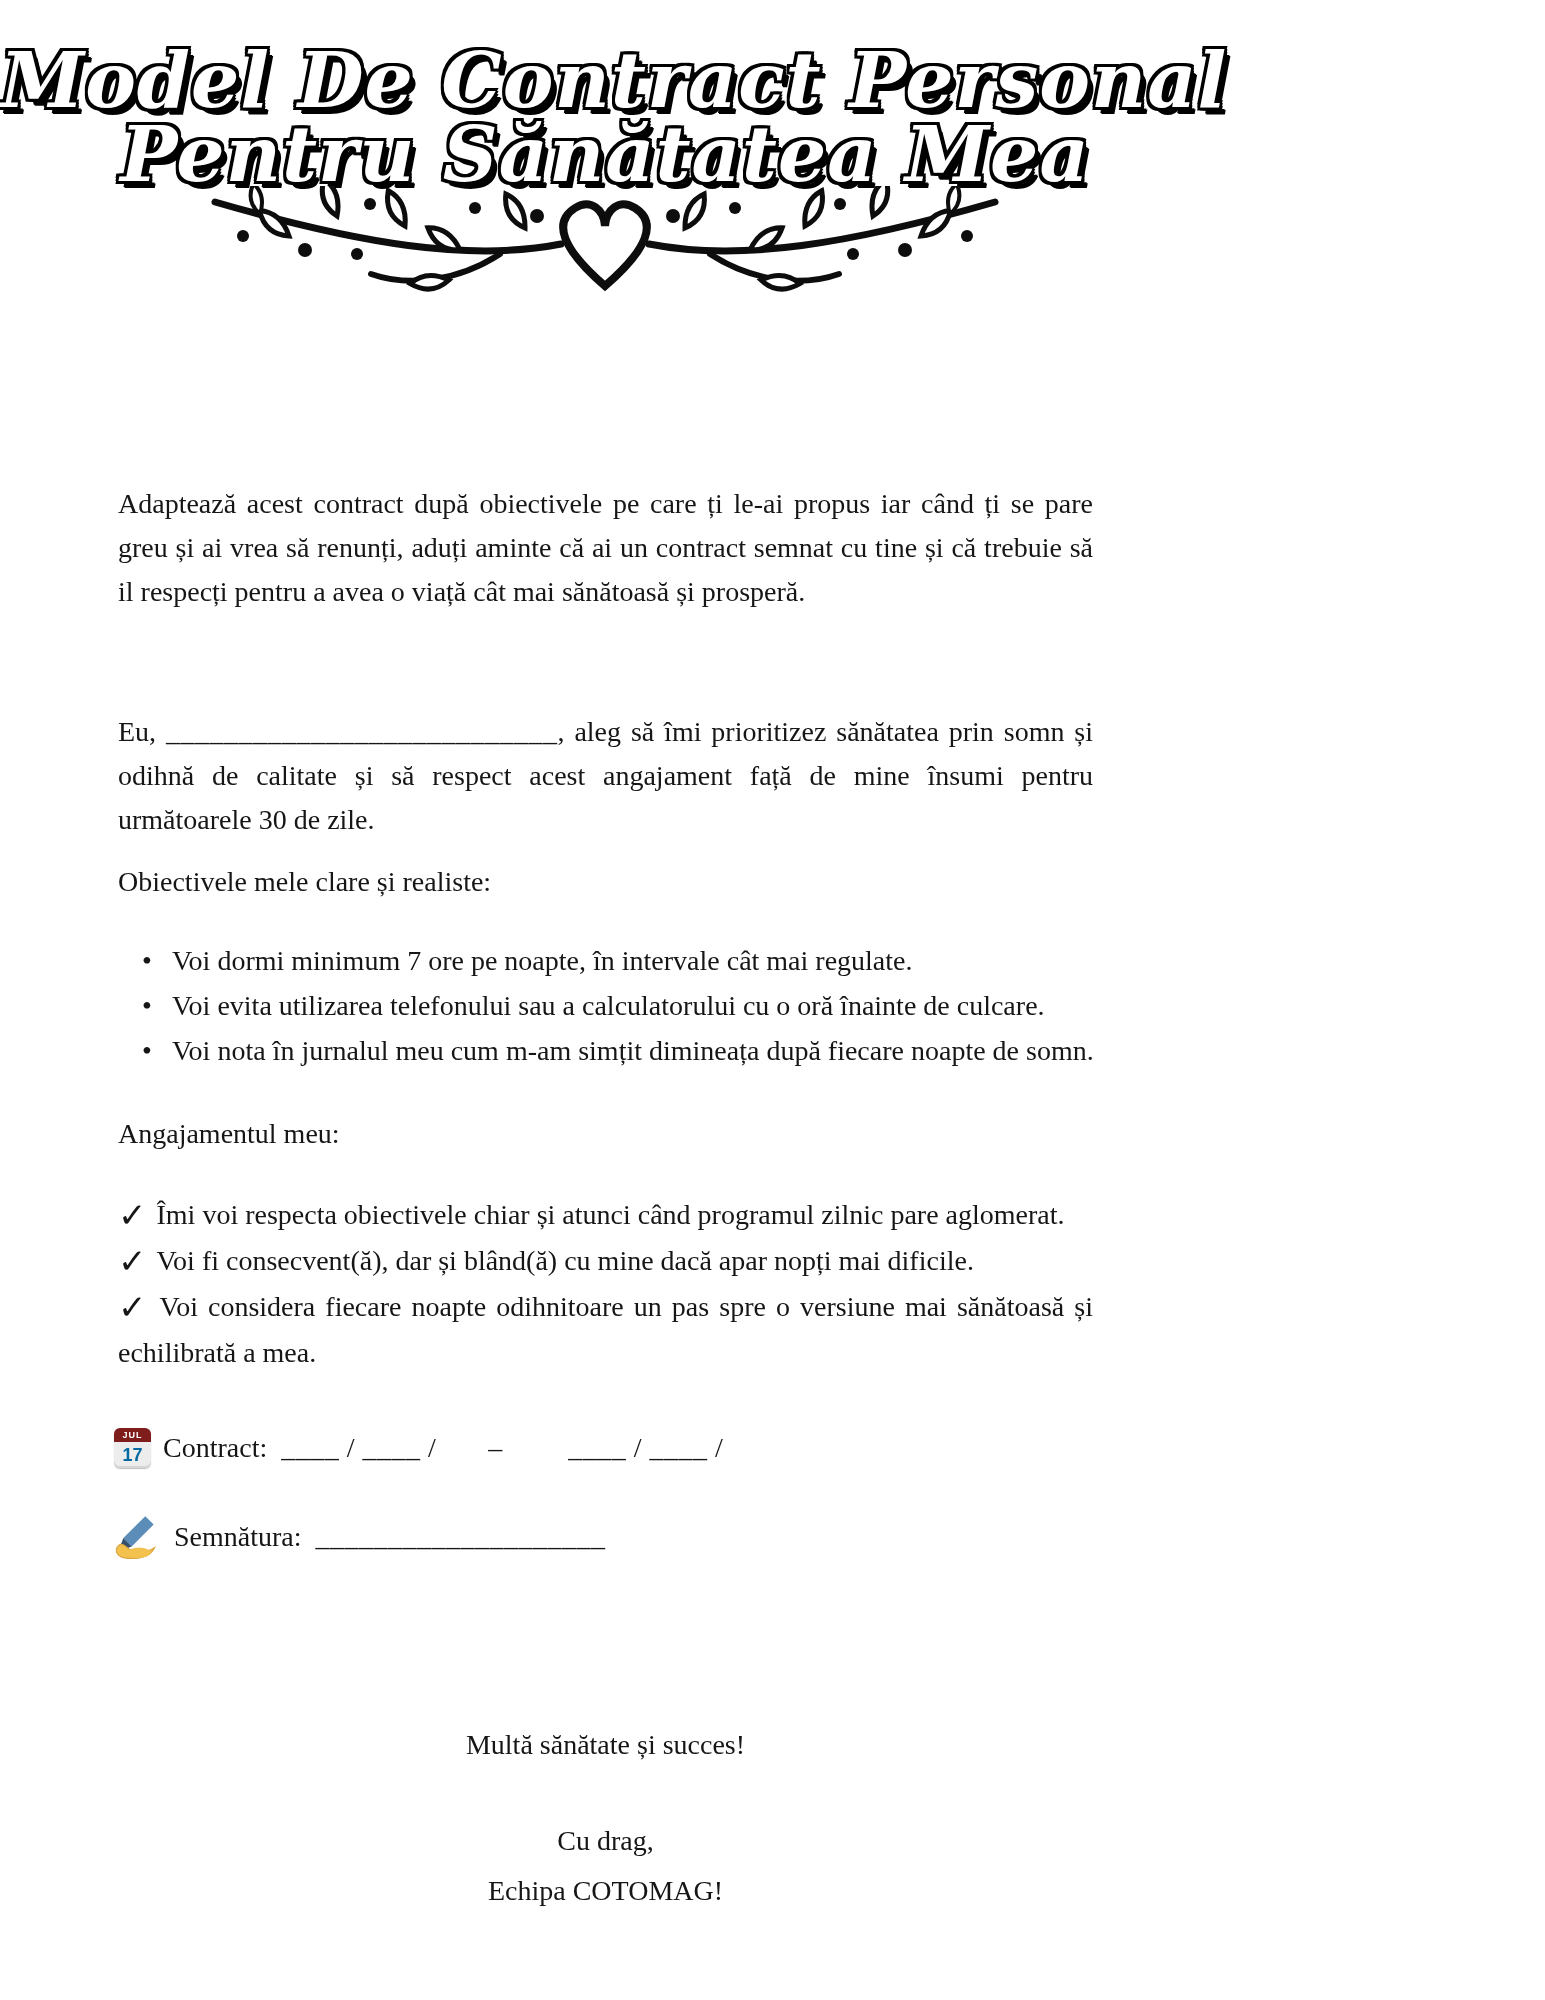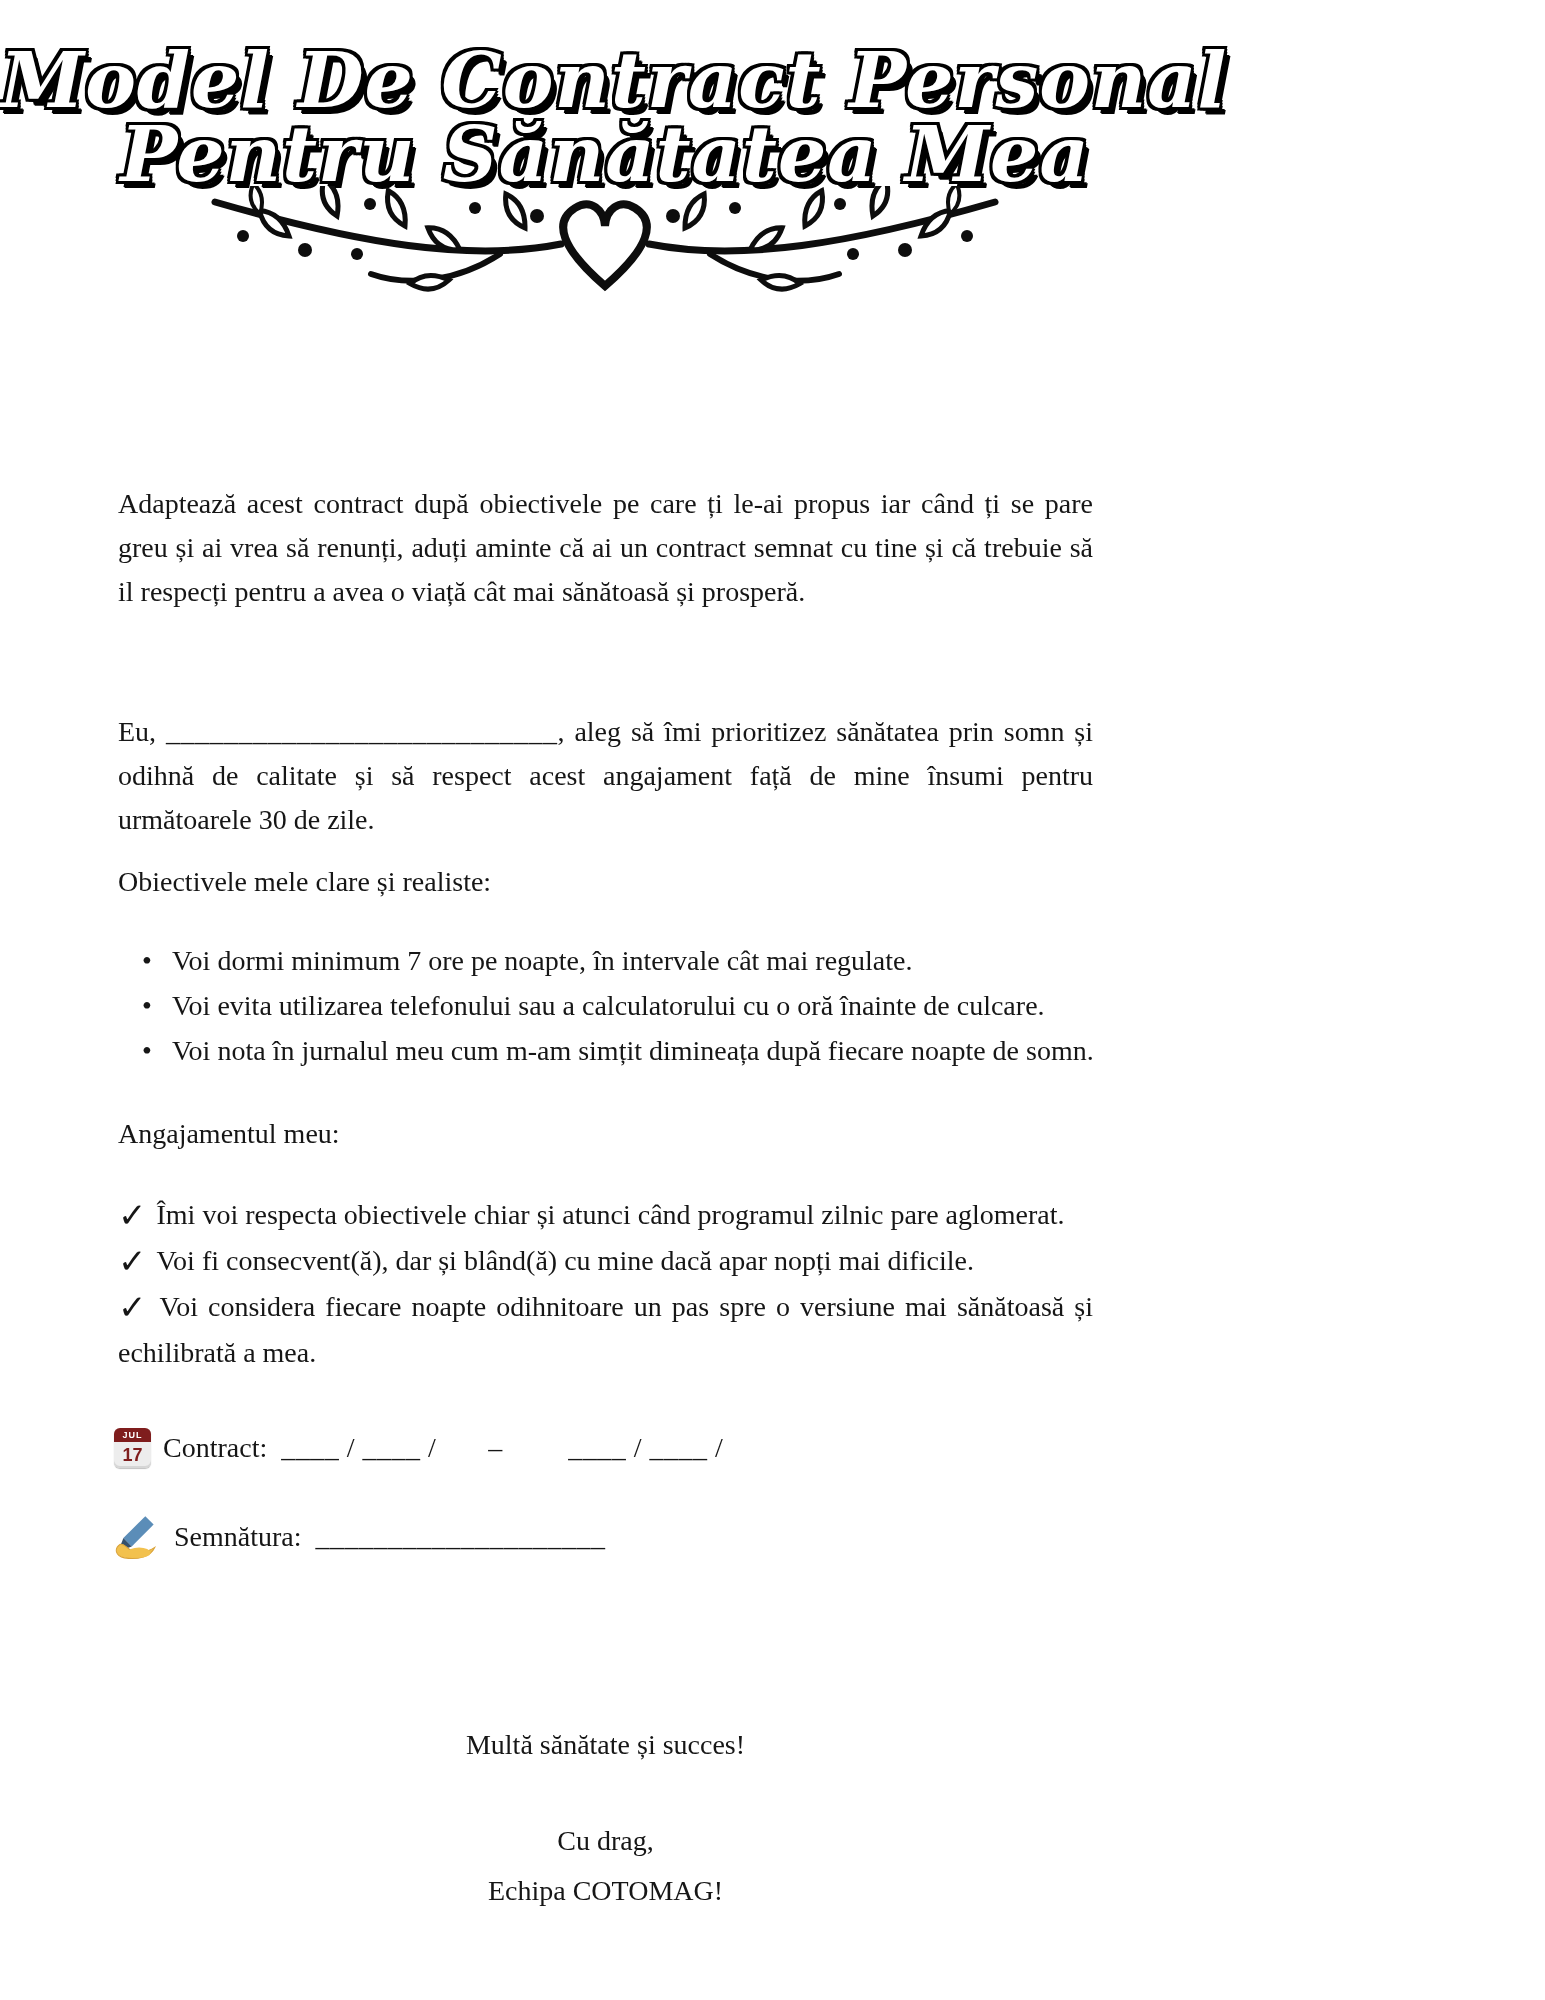--- a/index.html
+++ b/index.html
@@ -63,21 +63,21 @@
     background:#ededed; box-shadow:0 1px 1px rgba(0,0,0,.25), inset 0 -2px 0 #d6d6d6;
     flex:0 0 auto; display:flex; flex-direction:column;
   }
   .cal-top{
     height:14px; background:#7f1d1d; color:#fff;
     font:700 9px "Liberation Sans", sans-serif;
     display:flex; align-items:center; justify-content:center; letter-spacing:1px;
   }
   .cal-day{
     flex:1; display:flex; align-items:center; justify-content:center;
-    color:#7f1d1d; font:700 18px "Liberation Sans", sans-serif;
+    color:#0369a1; font:700 18px "Liberation Sans", sans-serif;
   }
   .hand-icon{flex:0 0 auto; width:48px; height:46px;}
   
   .center-line{position:absolute; left:118px; width:975px; text-align:center; font-size:28px; line-height:50px;}
   .page-number{
     position:absolute; left:1383px; top:1892px;
     font-family:"DejaVu Serif", serif;
     font-weight:700; font-size:48px; color:#0f766e;
   }
 </style>

